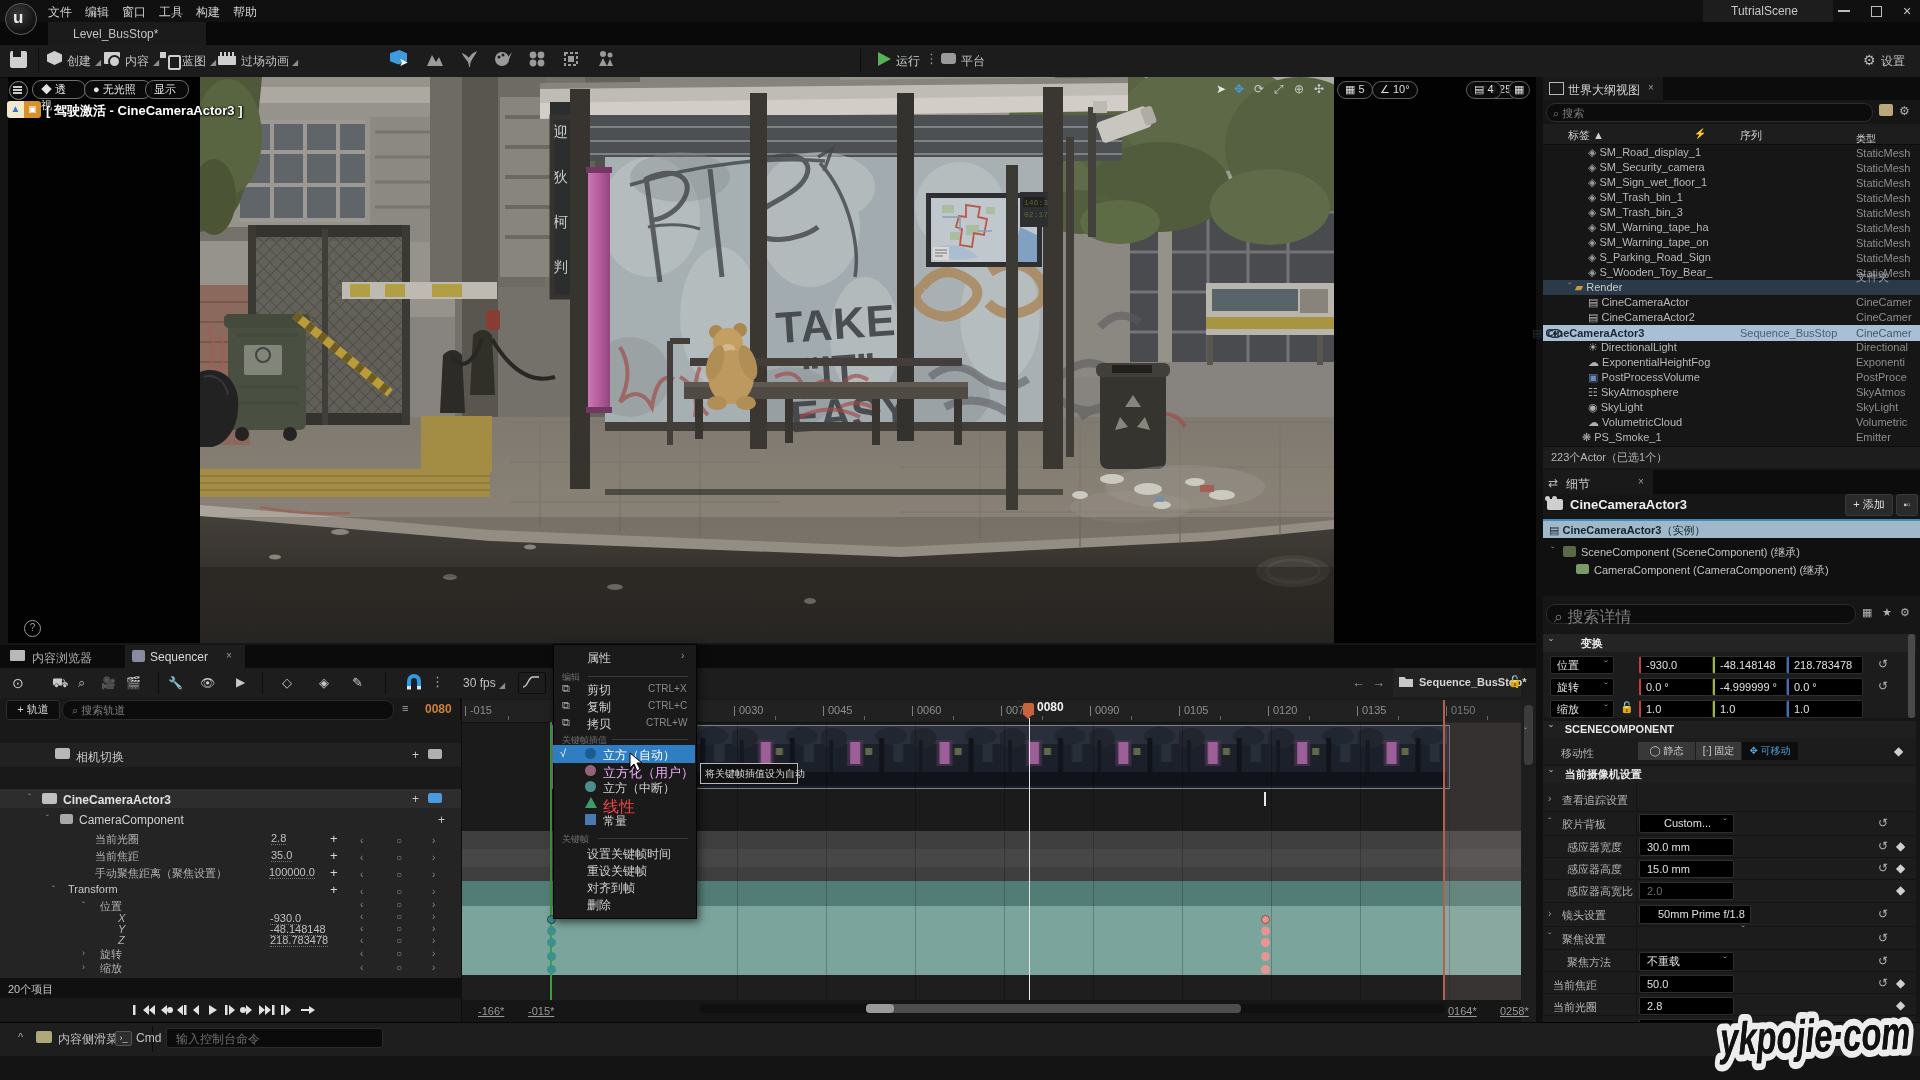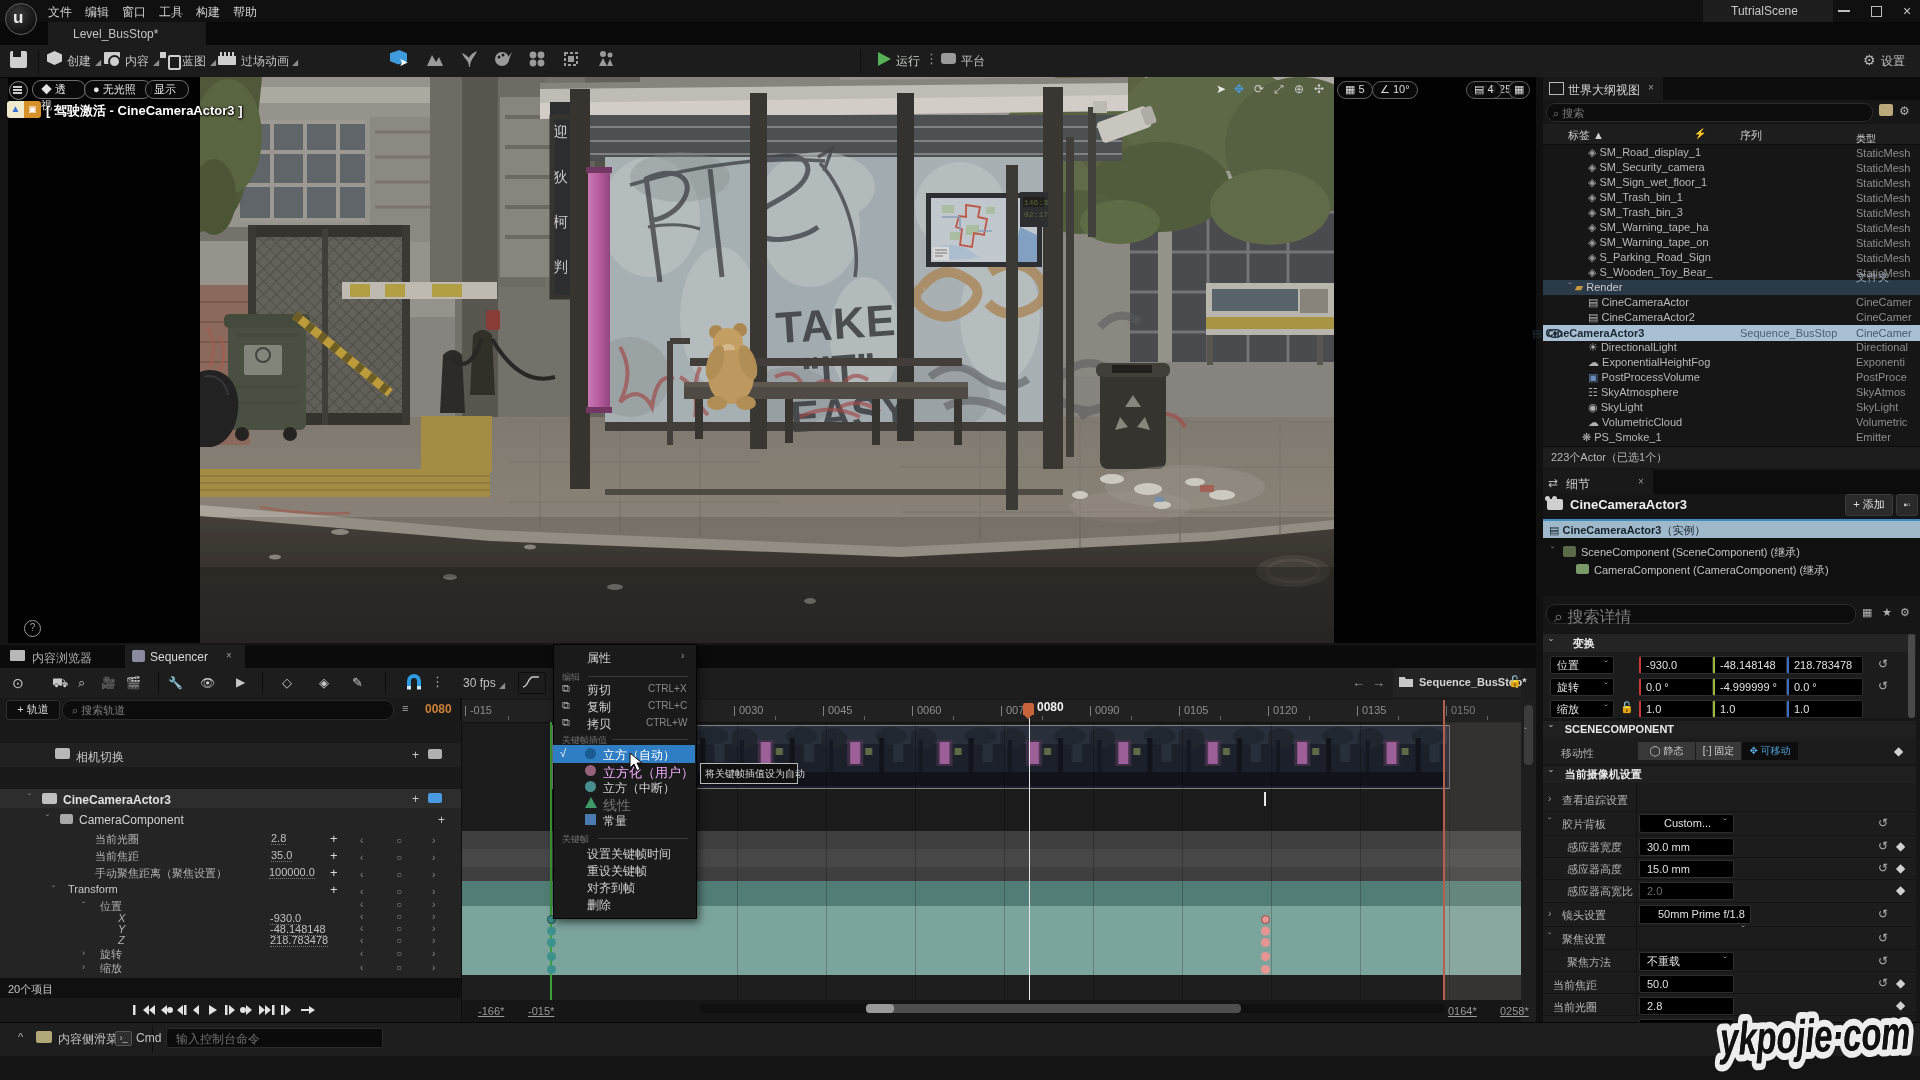--- a/index.html
+++ b/index.html
@@ -499,21 +499,21 @@
   <div class="abs txt" style="left:1581px;top:545px;font-size:11px;color:#c2c2c2">SceneComponent (SceneComponent) (继承)</div>
   <div class="abs" style="left:1576px;top:564px;width:13px;height:10px;background:#7a9a68;border-radius:2px"></div>
   <div class="abs txt" style="left:1594px;top:563px;font-size:11px;color:#c2c2c2">CameraComponent (CameraComponent) (继承)</div>
 
   <div class="abs" style="left:1546px;top:604px;width:308px;height:18px;background:#0c0c0c;border:1px solid #2c2c2c;border-radius:9px"></div>
   <div class="abs txt" style="left:1554px;top:607px;color:#7e7e7e;font-size:16px">⌕ 搜索详情</div>
   <div class="abs txt" style="left:1862px;top:606px;color:#b0b0b0;font-size:11px">▦</div>
   <div class="abs txt" style="left:1882px;top:606px;color:#b0b0b0;font-size:11px">★</div>
   <div class="abs txt" style="left:1900px;top:606px;color:#b0b0b0;font-size:11px">⚙</div>
 
-  <div class="sech" style="left:1543px;top:634px;width:373px;height:18px;line-height:18px"><span style="margin-left:6px;color:#9a9a9a">ˇ</span><span style="margin-left:20px">变换</span></div>
+  <div class="sech" style="left:1543px;top:634px;width:373px;height:18px;line-height:18px"><span style="margin-left:6px;color:#9a9a9a">ˇ</span><span style="margin-left:28px">变换</span></div>
   <div class="abs" style="left:1543px;top:652px;width:373px;height:66px;background:#1c1c1c"></div>
 
   <div class="well" style="left:1550px;top:656px;width:62px;height:16px"><span style="margin-left:6px">位置</span><span style="float:right;margin-right:5px;color:#9a9a9a">ˇ</span></div>
   <div class="well" style="left:1639px;top:656px;width:71px;height:16px;border-left:2px solid #c83a3a"><span style="margin-left:5px">-930.0</span></div>
   <div class="well" style="left:1713px;top:656px;width:71px;height:16px;border-left:2px solid #9ab83a"><span style="margin-left:5px">-48.148148</span></div>
   <div class="well" style="left:1787px;top:656px;width:73px;height:16px;border-left:2px solid #3a6fc8"><span style="margin-left:5px">218.783478</span></div>
   <div class="abs txt" style="left:1878px;top:657px;color:#b0b0b0">↺</div>
 
   <div class="well" style="left:1550px;top:678px;width:62px;height:16px"><span style="margin-left:6px">旋转</span><span style="float:right;margin-right:5px;color:#9a9a9a">ˇ</span></div>
   <div class="well" style="left:1639px;top:678px;width:71px;height:16px;border-left:2px solid #c83a3a"><span style="margin-left:5px">0.0 °</span></div>
@@ -840,21 +840,21 @@
 <div class="abs" style="left:612px;top:739px;width:76px;height:1px;background:#3a3a3a"></div>
 <div class="abs" style="left:553px;top:745px;width:142px;height:18px;background:#2f7ec4"></div>
 <div class="abs txt" style="left:560px;top:747px;color:#fff;font-size:11px">√</div>
 <div class="abs" style="left:585px;top:748px;width:11px;height:11px;border-radius:50%;background:#1b5c90"></div>
 <div class="abs txt" style="left:603px;top:747px;color:#fff;font-size:12px">立方（自动）</div>
 <div class="abs" style="left:585px;top:765px;width:11px;height:11px;border-radius:50%;background:#96627a"></div>
 <div class="abs txt" style="left:603px;top:764px;color:#f0abfc;font-size:13px">立方化（用户）</div>
 <div class="abs" style="left:585px;top:781px;width:11px;height:11px;border-radius:50%;background:#4a8f8f"></div>
 <div class="abs txt" style="left:603px;top:780px;color:#d0d0d0;font-size:12px">立方（中断）</div>
 <div class="abs" style="left:585px;top:797px;width:0;height:0;border-left:6px solid transparent;border-right:6px solid transparent;border-bottom:11px solid #3f9a6a"></div>
-<div class="abs txt" style="left:603px;top:797px;color:#737373;font-size:14px">线性</div>
+<div class="abs txt" style="left:603px;top:797px;color:#ef4444;font-size:16px">线性</div>
 <div class="abs" style="left:585px;top:814px;width:11px;height:11px;background:#4a7ab0"></div>
 <div class="abs txt" style="left:603px;top:813px;color:#d0d0d0;font-size:12px">常量</div>
 <div class="abs txt" style="left:562px;top:833px;color:#6e6e6e;font-size:9px">关键帧</div>
 <div class="abs" style="left:598px;top:838px;width:90px;height:1px;background:#3a3a3a"></div>
 <div class="abs txt" style="left:587px;top:846px;color:#d0d0d0;font-size:12px">设置关键帧时间</div>
 <div class="abs txt" style="left:587px;top:863px;color:#d0d0d0;font-size:12px">重设关键帧</div>
 <div class="abs txt" style="left:587px;top:880px;color:#d0d0d0;font-size:12px">对齐到帧</div>
 <div class="abs txt" style="left:587px;top:897px;color:#d0d0d0;font-size:12px">删除</div>
 <svg class="abs" style="left:628px;top:752px" width="14" height="20">
         <path d="M2 1 L2 16 L6 12 L9 19 L12 17 L9 11 L14 11 Z" fill="#fff" stroke="#000" stroke-width="1"></path>

